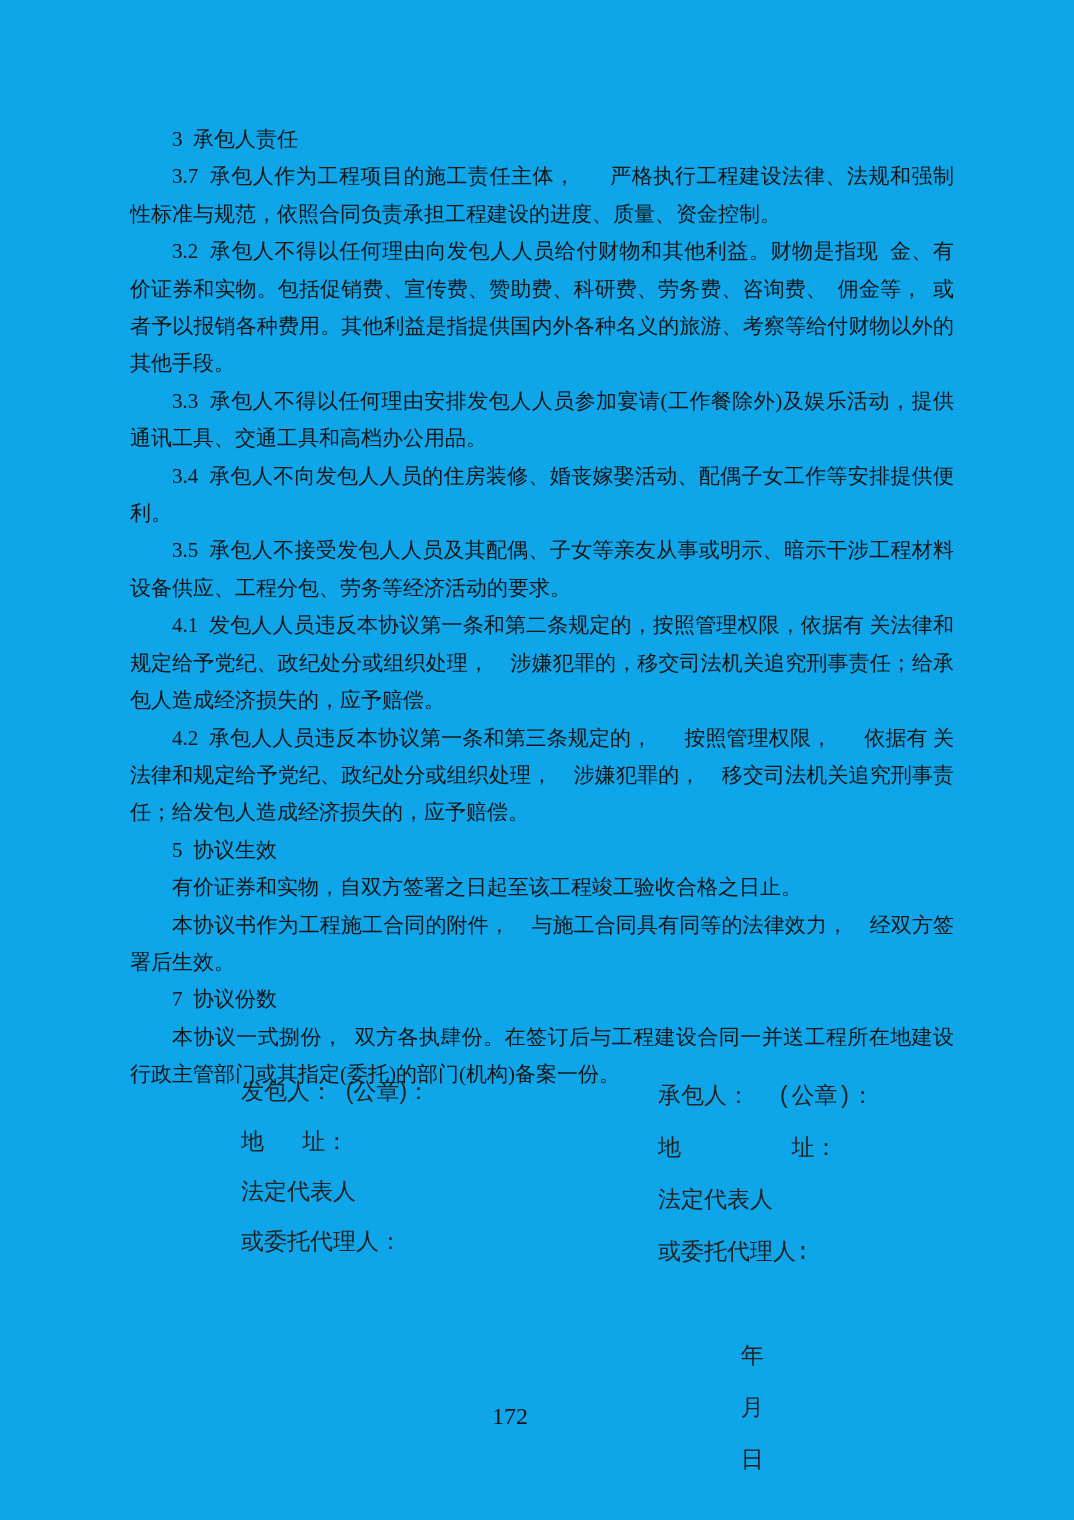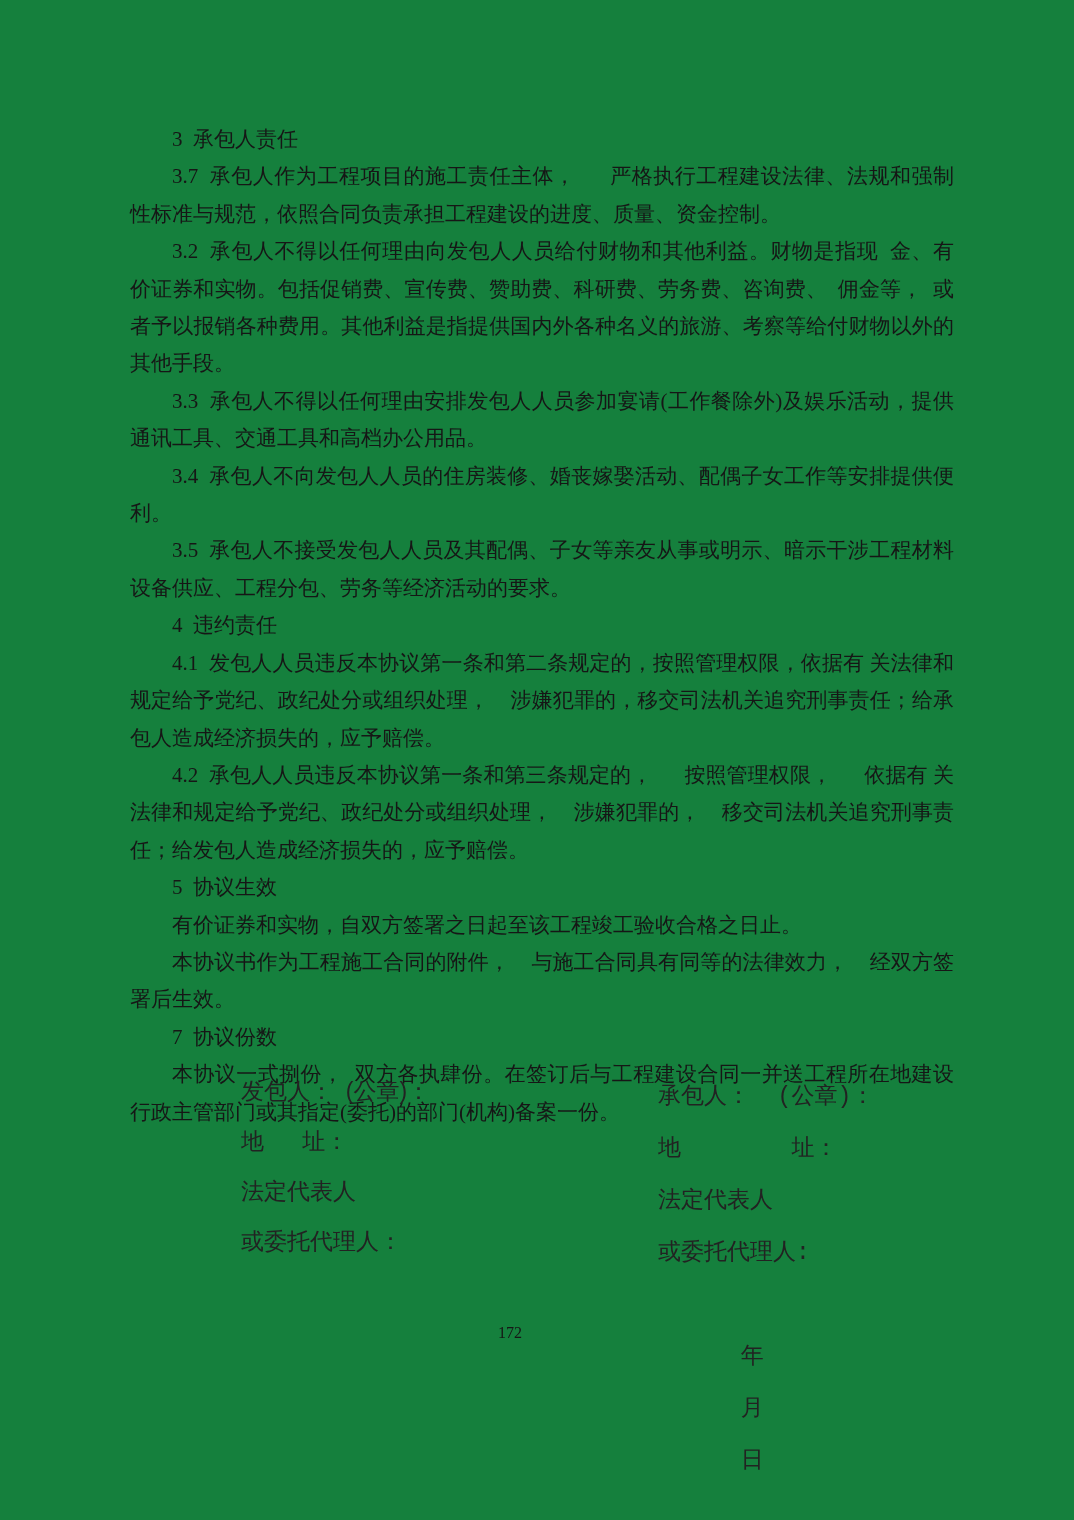--- a/index.html
+++ b/index.html
@@ -1,20 +1,20 @@
 <!DOCTYPE html>
 <html lang="zh"><head>
 <meta charset="utf-8">
 <style>
   html,body{margin:0;padding:0;background:#e8e8e8;}
   .page{
     position:relative;
     width:1074px;height:1520px;
     margin:0 auto;
-    background:#15803d;
+    background:#0ea5e9;
     color:#161616;
     overflow:hidden;
   }
   .body-text{
     position:absolute;
     left:130px;top:121px;width:824px;
     font-family:"Liberation Serif","DejaVu Serif",serif;
     font-size:21px;
     line-height:37.4px;
     text-align:justify;
@@ -40,40 +40,39 @@
   .sig-contractor{left:622px;top:1071px;}
   .sig-contractor .sig-row{line-height:52px;font-family:Liberation Mono, monospace;}
   .date-row{
     display:flex;
     justify-content:space-between;
     width:240px;
     line-height:52px;
   }
   .page-number{
     position:absolute;
-    top:1324px;left:0;width:1020px;
+    top:1403px;left:0;width:1020px;
     text-align:center;
     font-family:"Liberation Serif","DejaVu Serif",serif;
-    font-size:16px;
+    font-size:24px;
     color:#161616;
   }
 </style>
 </head>
 <body>
 
 <div class="page">
 
   <div class="body-text">
     <p>3  承包人责任</p>
     <p>3.7  承包人作为工程项目的施工责任主体，      严格执行工程建设法律、法规和强制性标准与规范，依照合同负责承担工程建设的进度、质量、资金控制。</p>
     <p>3.2  承包人不得以任何理由向发包人人员给付财物和其他利益。财物是指现  金、有价证券和实物。包括促销费、宣传费、赞助费、科研费、劳务费、咨询费、  佣金等，  或者予以报销各种费用。其他利益是指提供国内外各种名义的旅游、考察等给付财物以外的其他手段。</p>
     <p>3.3  承包人不得以任何理由安排发包人人员参加宴请(工作餐除外)及娱乐活动，提供通讯工具、交通工具和高档办公用品。</p>
     <p>3.4  承包人不向发包人人员的住房装修、婚丧嫁娶活动、配偶子女工作等安排提供便利。</p>
     <p>3.5  承包人不接受发包人人员及其配偶、子女等亲友从事或明示、暗示干涉工程材料设备供应、工程分包、劳务等经济活动的要求。</p>
-    <p>4  违约责任</p>
     <p>4.1  发包人人员违反本协议第一条和第二条规定的，按照管理权限，依据有 关法律和规定给予党纪、政纪处分或组织处理，    涉嫌犯罪的，移交司法机关追究刑事责任；给承包人造成经济损失的，应予赔偿。</p>
     <p>4.2  承包人人员违反本协议第一条和第三条规定的，      按照管理权限，      依据有 关法律和规定给予党纪、政纪处分或组织处理，    涉嫌犯罪的，    移交司法机关追究刑事责任；给发包人造成经济损失的，应予赔偿。</p>
     <p>5  协议生效</p>
     <p>有价证券和实物，自双方签署之日起至该工程竣工验收合格之日止。</p>
     <p>本协议书作为工程施工合同的附件，    与施工合同具有同等的法律效力，    经双方签署后生效。</p>
     <p>7  协议份数</p>
     <p>本协议一式捌份，  双方各执肆份。在签订后与工程建设合同一并送工程所在地建设行政主管部门或其指定(委托)的部门(机构)备案一份。</p>
   </div>
 
   <div class="sig-col sig-employer">

